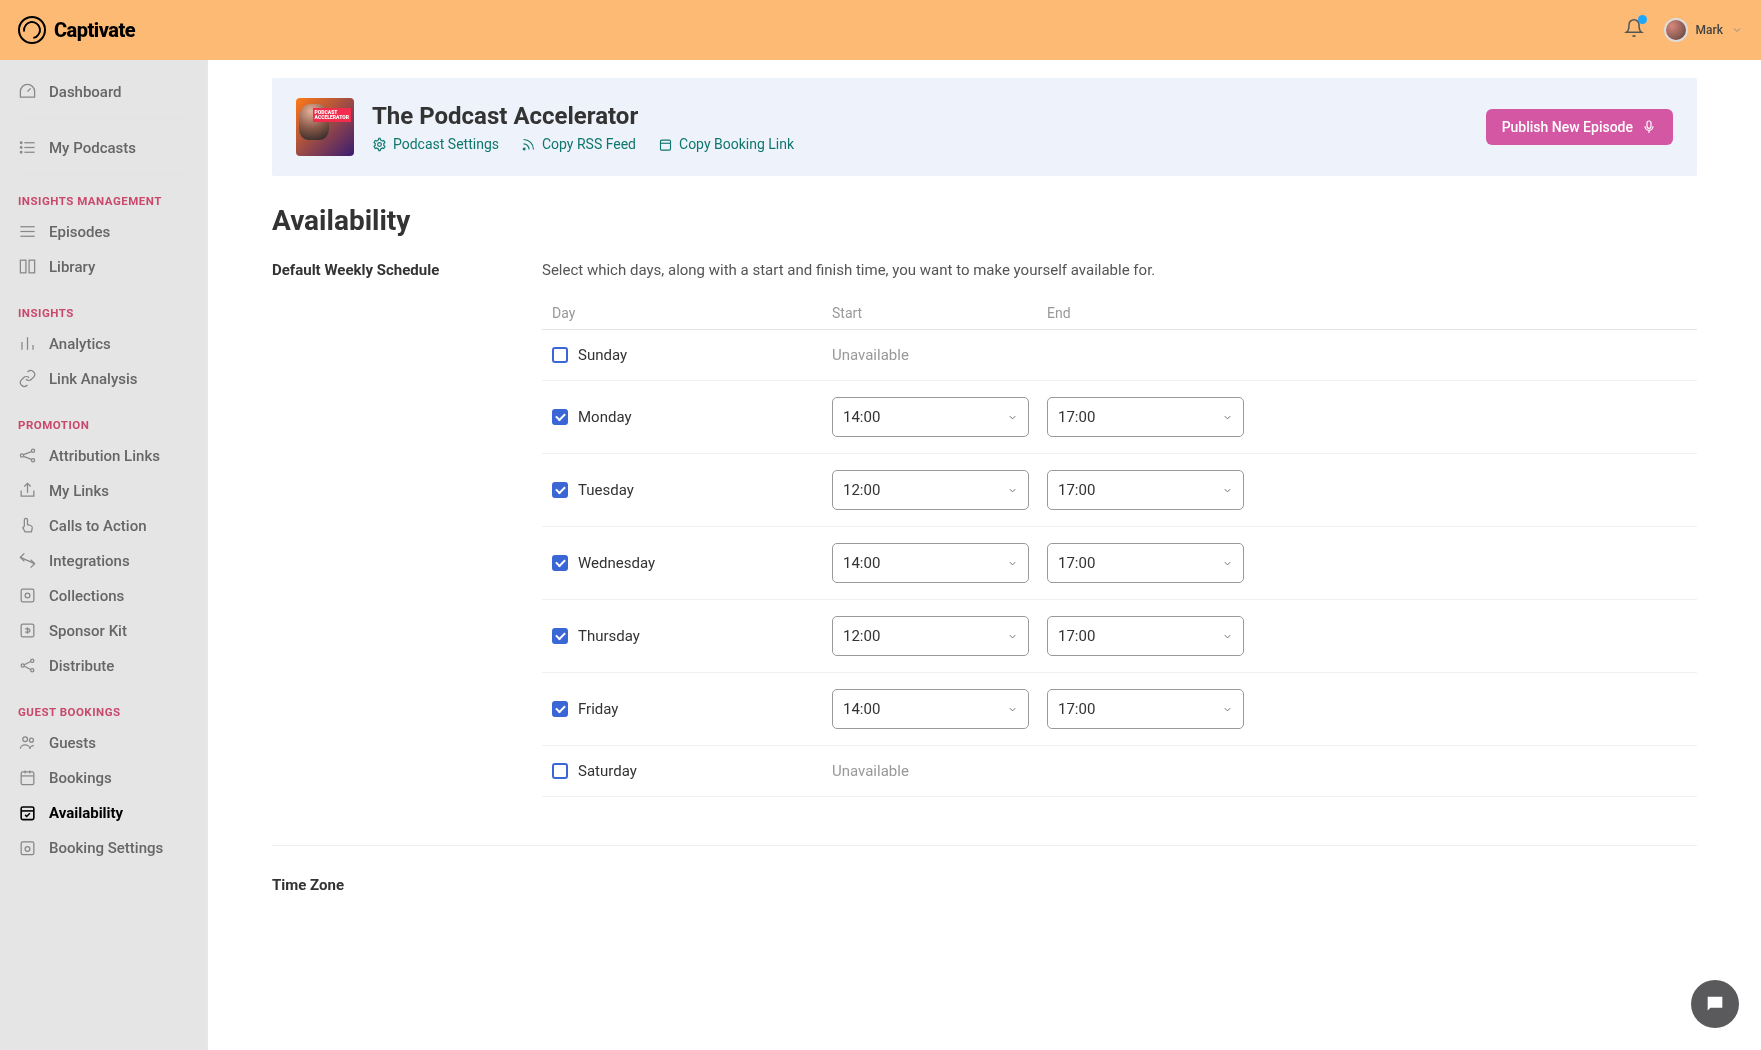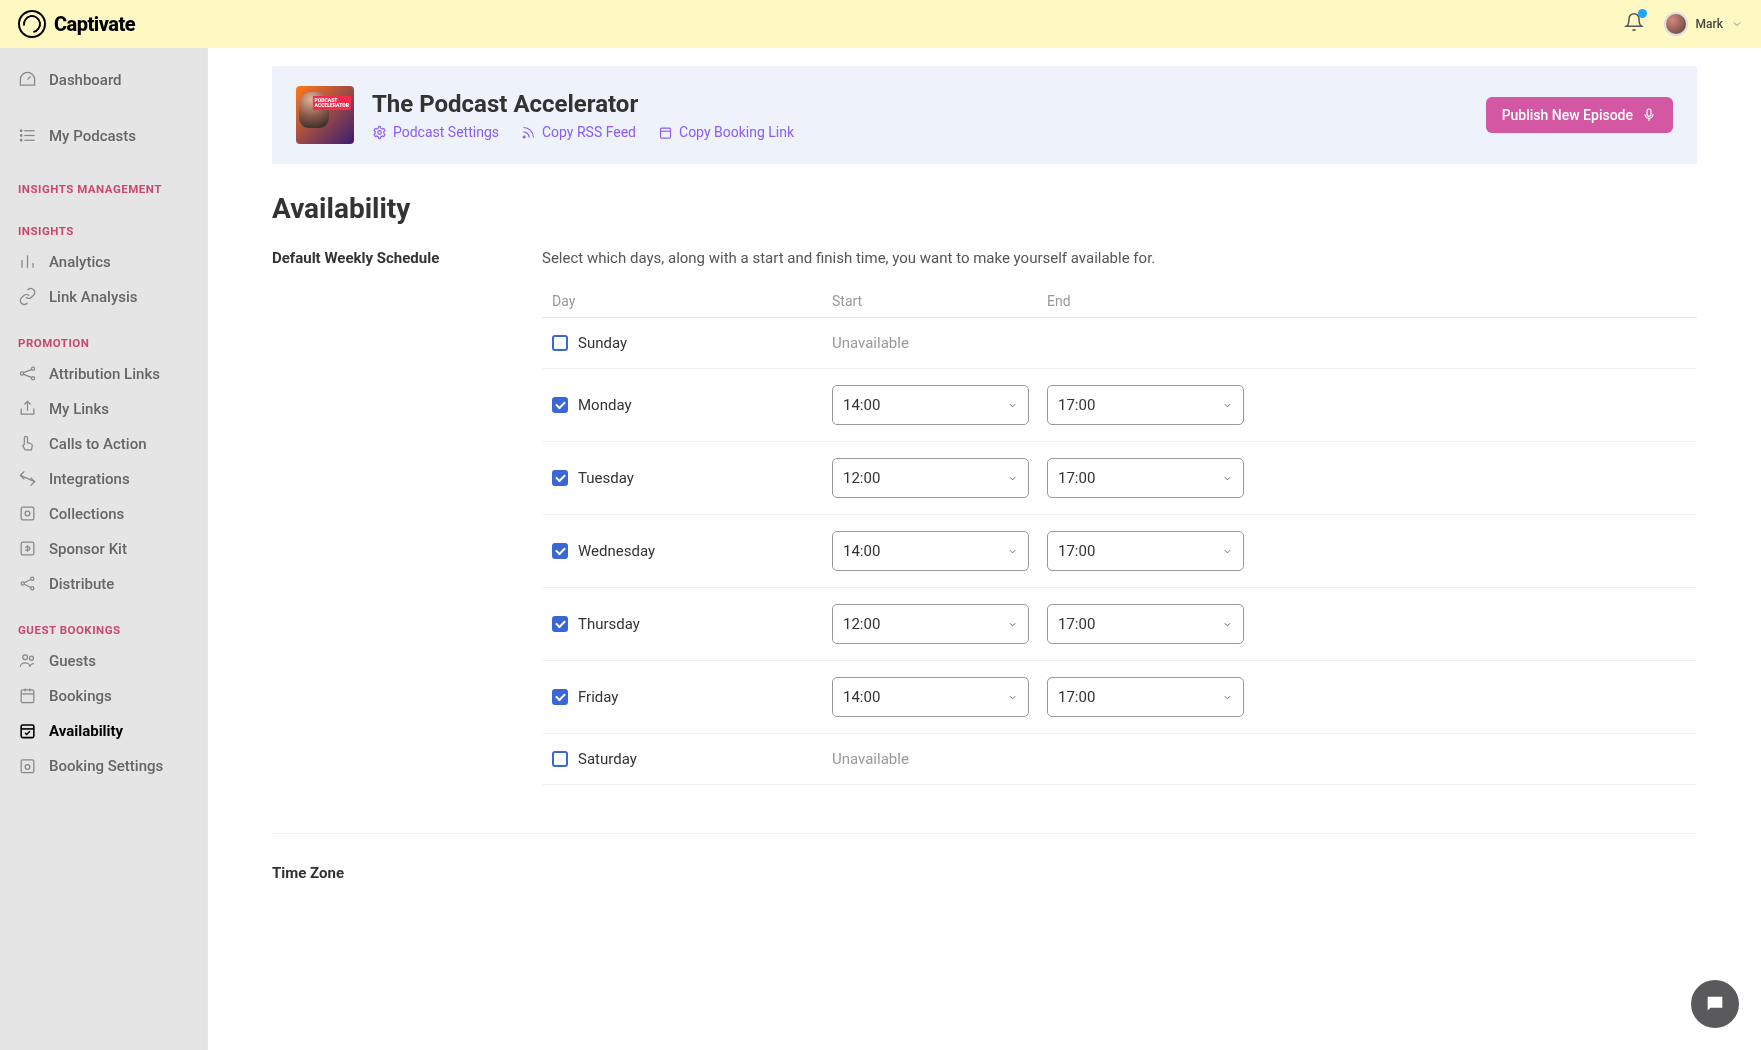--- a/index.html
+++ b/index.html
@@ -1,19 +1,19 @@
 <!DOCTYPE html>
 <html><head>
 <meta charset="utf-8">
 <style>
 * { margin: 0; padding: 0; box-sizing: border-box; font-family: -apple-system, BlinkMacSystemFont, "Segoe UI", Roboto, Helvetica, Arial, sans-serif; }
 body { background: #f5f6f8; color: #333; }
 
 
-.topbar { height: 48px; background: #fef9c3; display: flex; padding: 0 18px; gap: 14px; }
+.topbar { height: 60px; background: #fdba74; display: flex; padding: 0 18px; gap: 14px; }
 .logo-group { display: flex; align-items: center; gap: 8px; cursor: pointer; }
 .logo-mark { width: 28px; height: 28px; border: 2px solid #000; border-radius: 50%; position: relative; display:flex; align-items:center; justify-content:center; }
 .logo-mark::after { content:""; width:14px; height:14px; border:2px solid #000; border-top-color:transparent; border-radius:50%; transform: rotate(215deg); }
 .logo-text { font-weight: 800; font-size: 20px; color: #000; letter-spacing:-0.5px; }
 .search-wrap { margin-left: 60px; background: #fff; height: 34px; width: 505px; border-radius: 6px; display:flex; align-items:center; padding:0 12px; gap:8px; }
 .search-wrap .sicon { color:#888; width:16px; height:16px; }
 .search-wrap input { border:none; outline:none; font-size:14px; color:#555; flex:1; background:transparent; }
 .top-right { margin-left:auto; display:flex; align-items:center; gap:20px; }
 .bell { position:relative; cursor:pointer; }
 .bell-dot { position:absolute; top:-3px; right:-3px; width:9px; height:9px; background:#1ea7fd; border-radius:50%; }
@@ -38,21 +38,21 @@
 .main { flex:1; background:#fff; overflow-y:auto; padding: 18px 64px 60px; position:relative; }
 
 
 .pod-card { background:#eef2fa; border-radius:2px; padding:20px 24px; display:flex; align-items:center; gap:18px; margin-bottom: 28px; }
 .pod-art { width:58px; height:58px; border-radius:4px; background: linear-gradient(135deg,#ff7a18,#3a1c71); position:relative; overflow:hidden; }
 .pod-art::before { content:""; position:absolute; left:3px; top:6px; width:30px; height:36px; background: radial-gradient(circle at 40% 20%, #e5b39a 0%, #8a5a4a 50%, #222 100%); border-radius: 40% 40% 30% 30%; }
 .pod-art::after { content:"PODCAST\A ACCELERATOR"; white-space:pre; position:absolute; right:3px; top:10px; font-size:5px; font-weight:900; color:#fff; background:#f12c4c; padding:2px; line-height:1; }
 .pod-meta { display:flex; flex-direction:column; gap:6px; }
 .pod-title { font-size:24px; font-weight:700; color:#333; }
 .pod-links { display:flex; gap:22px; }
-.pod-link { display:flex; align-items:center; gap:6px; font-size:14px; color:#8b5cf6; cursor:pointer; }
+.pod-link { display:flex; align-items:center; gap:6px; font-size:14px; color:#0f766e; cursor:pointer; }
 .pod-link svg { width:15px; height:15px; }
 .publish-btn { margin-left:auto; background:#d457a3; color:#fff; border:none; border-radius:6px; padding:10px 16px; font-size:14px; font-weight:500; display:flex; align-items:center; gap:8px; cursor:pointer; }
 .publish-btn svg { width:16px; height:16px; }
 
 
 .page-title { font-size:28px; font-weight:700; color:#333; margin-bottom:24px; }
 
 
 .sched-row { display:flex; gap:40px; }
 .sched-left { width:230px; font-size:15px; font-weight:700; color:#333; }
@@ -122,20 +122,37 @@
             <circle cx="4" cy="6" r="1"></circle>
             <circle cx="4" cy="12" r="1"></circle>
             <circle cx="4" cy="18" r="1"></circle>
           </svg>
         <span>My Podcasts</span>
       </div>
     </div>
     <div class="side-divider"></div>
 
     <div class="side-heading">INSIGHTS MANAGEMENT</div>
+    <div class="side-section">
+      <div class="side-item">
+        <svg class="micon" viewBox="0 0 24 24" fill="none" stroke-width="1.6">
+            <line x1="3" y1="6" x2="21" y2="6"></line>
+            <line x1="3" y1="12" x2="21" y2="12"></line>
+            <line x1="3" y1="18" x2="21" y2="18"></line>
+          </svg>
+        <span>Episodes</span>
+      </div>
+      <div class="side-item">
+        <svg class="micon" viewBox="0 0 24 24" fill="none" stroke-width="1.6">
+            <rect x="3" y="4" width="7" height="16"></rect>
+            <rect x="14" y="4" width="7" height="16"></rect>
+          </svg>
+        <span>Library</span>
+      </div>
+    </div>
 
     <div style="height:14px"></div>
     <div class="side-heading">INSIGHTS</div>
     <div class="side-section">
       <div class="side-item">
         <svg class="micon" viewBox="0 0 24 24" fill="none" stroke-width="1.6">
             <line x1="5" y1="20" x2="5" y2="10"></line>
             <line x1="12" y1="20" x2="12" y2="4"></line>
             <line x1="19" y1="20" x2="19" y2="14"></line>
           </svg>

